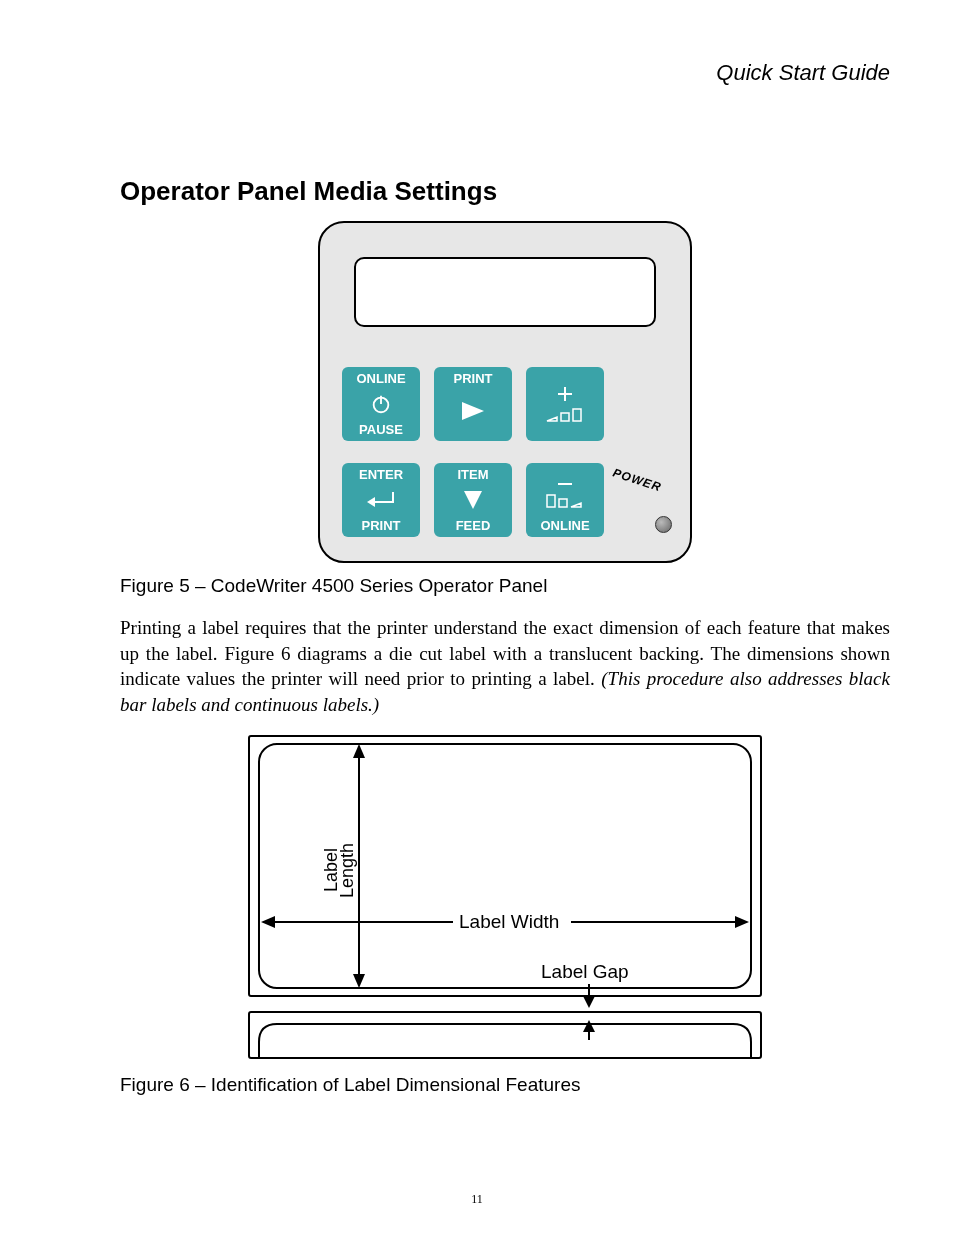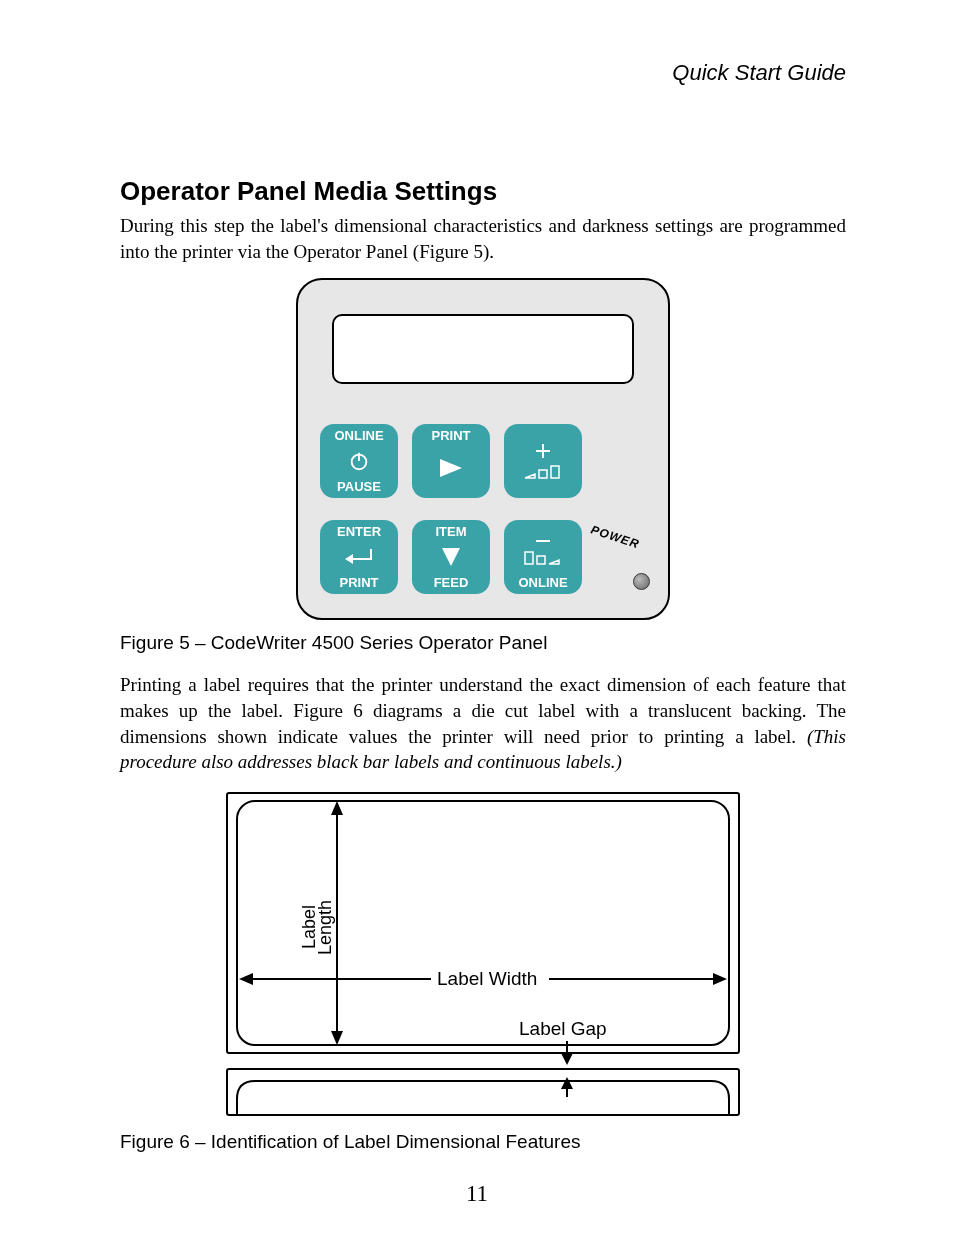--- a/index.html
+++ b/index.html
@@ -6,21 +6,21 @@
     margin: 0;
     padding: 0;
     background: #fff;
     font-family: "Times New Roman", Times, serif;
     color: #000;
   }
   .page {
     box-sizing: border-box;
     width: 954px;
     height: 1235px;
-    padding: 60px 108px 40px 120px;
+    padding: 60px 64px 40px 120px;
     position: relative;
   }
   .header {
     text-align: right;
     font-style: italic;
     font-size: 22px;
     margin-bottom: 90px;
     font-family: Arial, Helvetica, sans-serif;
   }
   .section-title {
@@ -74,21 +74,21 @@
     left: 22px;
     display: flex;
     gap: 14px;
   }
   .btn-row.row1 { top: 144px; }
   .btn-row.row2 { top: 240px; }
   .btn {
     width: 78px;
     height: 74px;
     background: #3aa3a8;
-    border-radius: 14px;
+    border-radius: 6px;
     color: #fff;
     font-weight: bold;
     font-size: 13px;
     display: flex;
     flex-direction: column;
     align-items: center;
     justify-content: space-between;
     padding: 5px 2px;
     box-sizing: border-box;
   }
@@ -141,35 +141,34 @@
   .label-diagram svg {
     position: absolute;
     inset: 0;
   }
   .page-number {
     position: absolute;
     bottom: 28px;
     left: 0;
     right: 0;
     text-align: center;
-    font-size: 23px;
+    font-size: 12px;
   }
 </style>
 </head>
 <body>
 
 <div class="page">
 
   <div class="header">
     <span>Quick Start Guide</span>
   </div>
 
   <div class="section-title">Operator Panel Media Settings</div>
 
-  <div class="body-text">During this step the label's dimensional characteristics and darkness settings are programmed into the printer via the Operator Panel (Figure 5).</div>
 
   <div class="figure-wrap">
     <div class="panel">
       <div class="lcd"></div>
 
       <div class="btn-row row1">
         <div class="btn">
           <span class="top-label">ONLINE</span>
           <span class="glyph">
             <svg width="22" height="22" viewBox="0 0 24 24">

